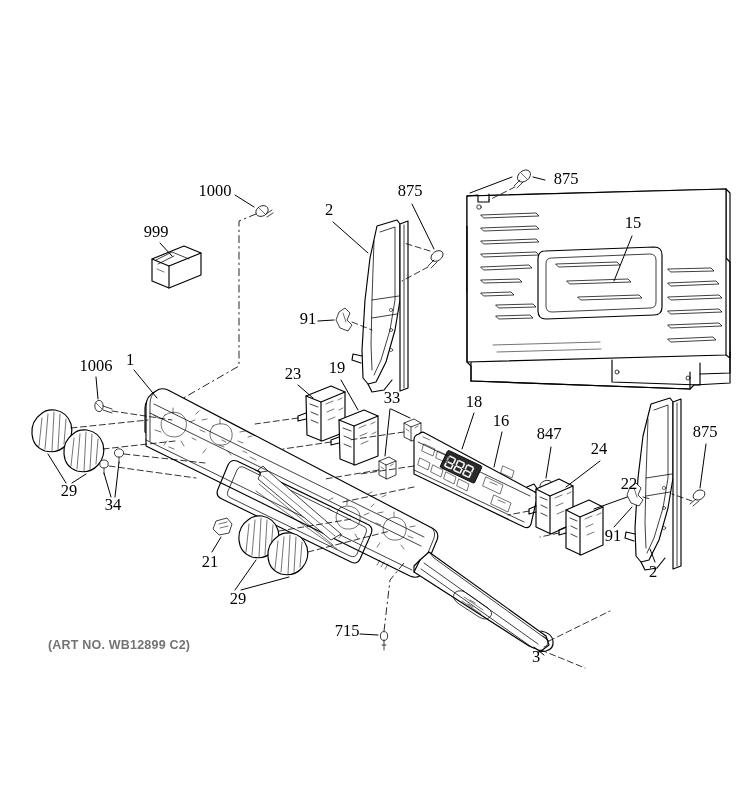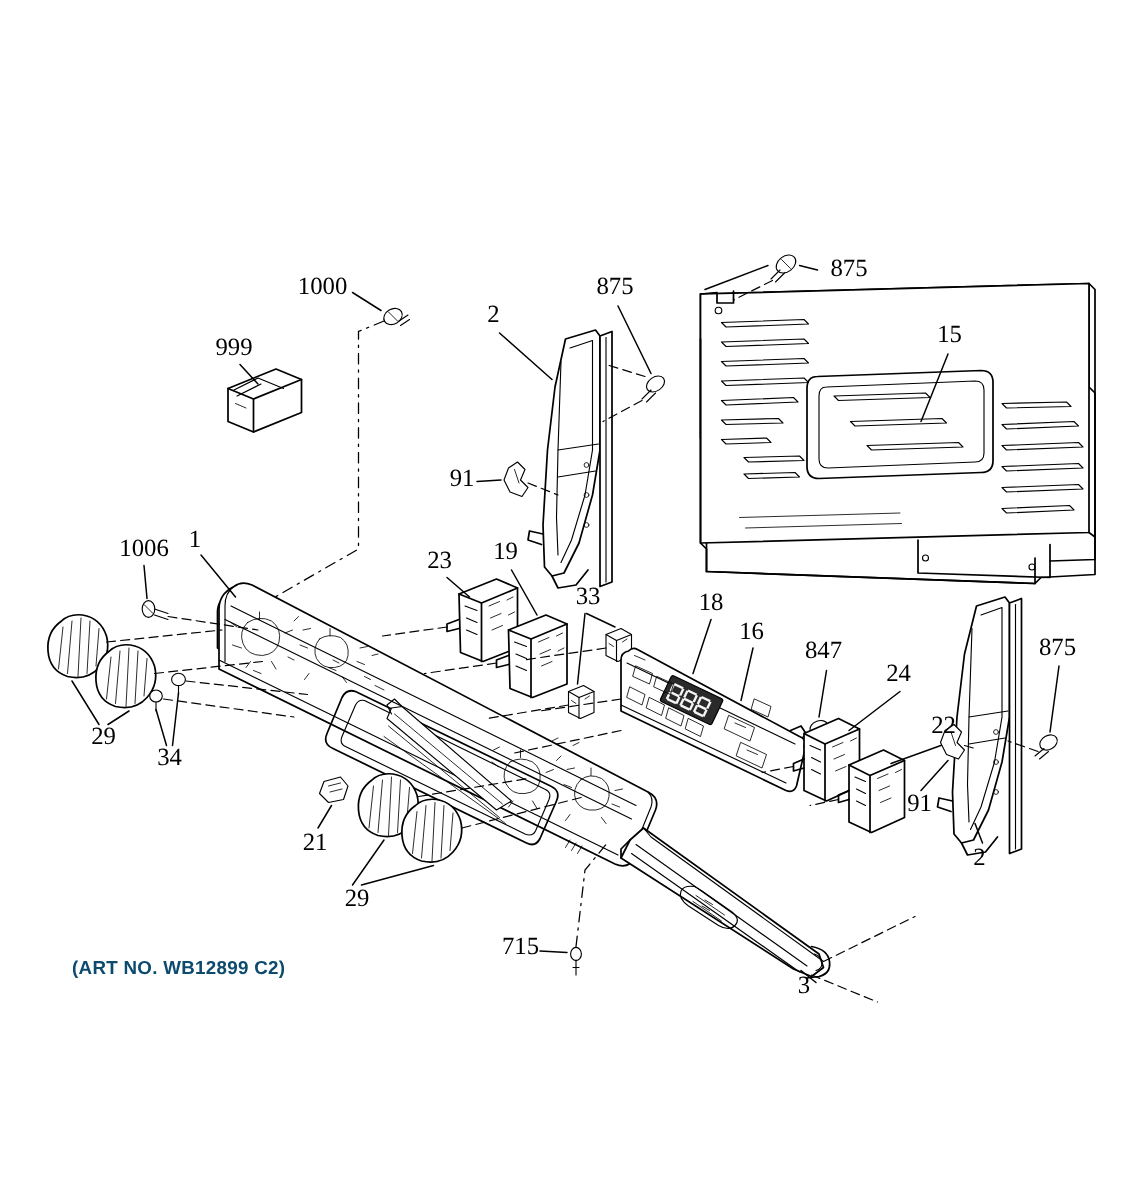--- a/index.html
+++ b/index.html
@@ -43,21 +43,21 @@
     font-size: 16.5px;
     fill: #000000;
     text-anchor: middle;
     dominant-baseline: middle;
   }
   .artno {
     position: absolute;
     font-family: "Liberation Sans", sans-serif;
     font-size: 12.5px;
     font-weight: bold;
-    color: #0c4a6e;
+    color: #737373;
     letter-spacing: 0.2px;
     white-space: nowrap;
   }
 </style>
 </head>
 <body>
 
 <div id="stage">
 
   <svg id="diagram" viewBox="0 0 750 800">

